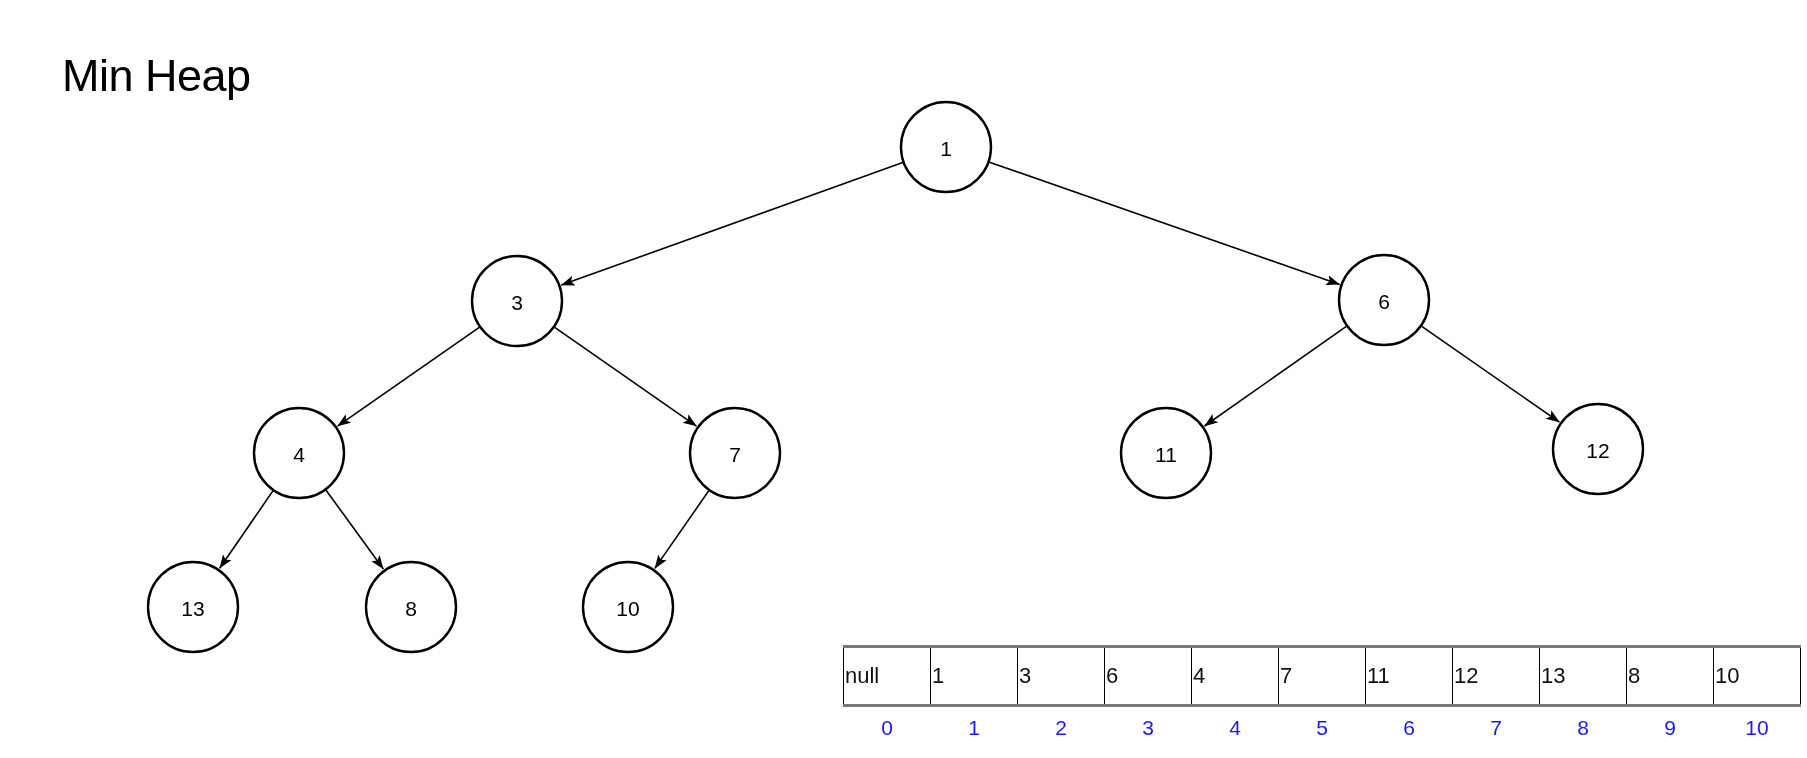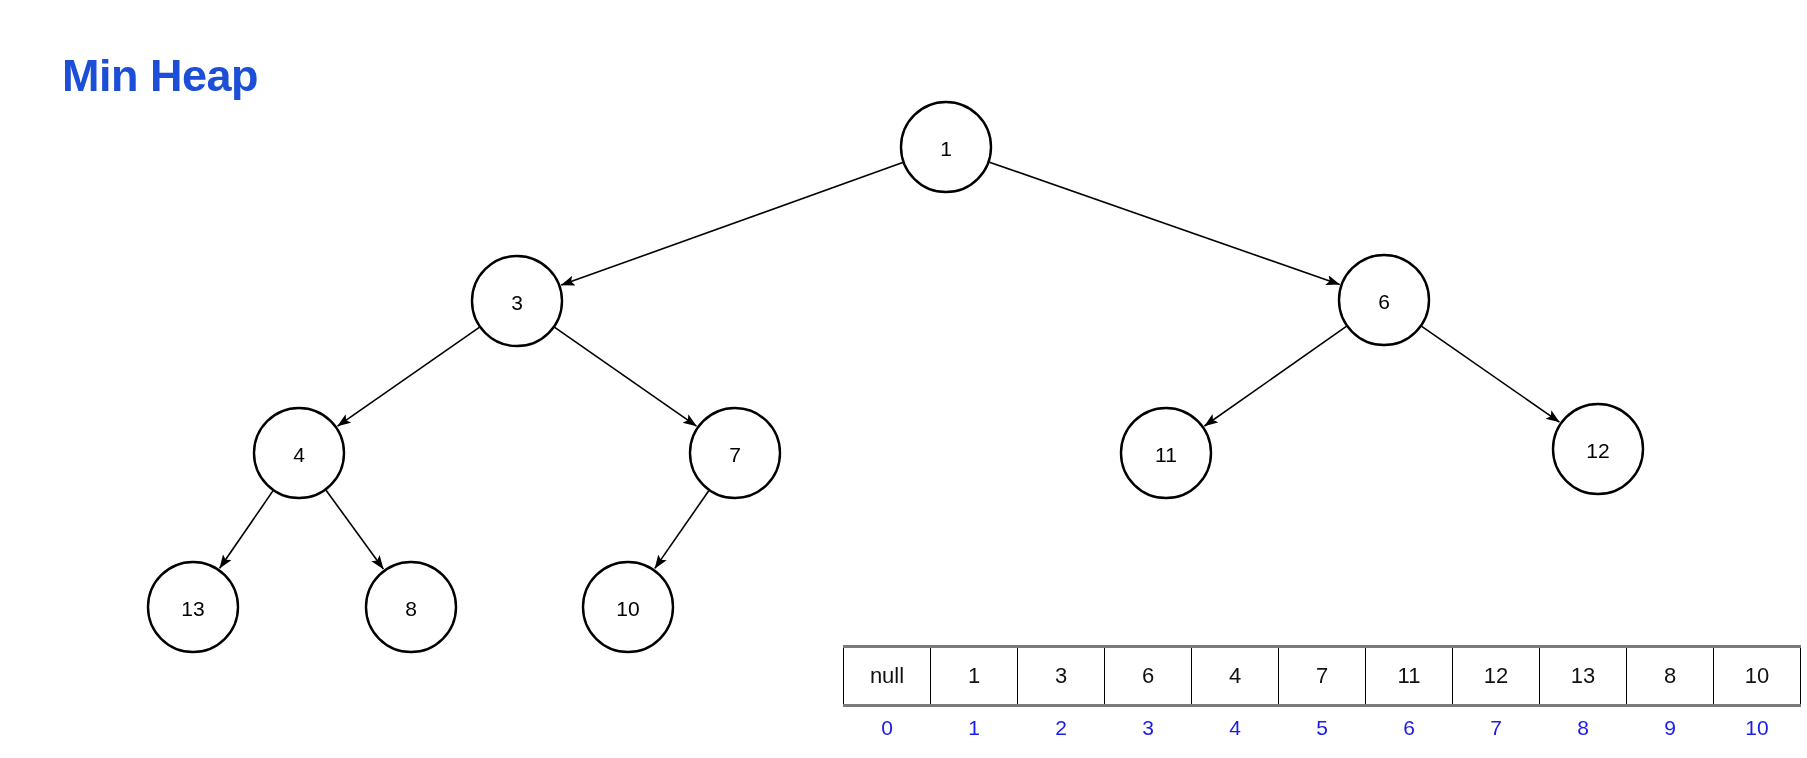--- a/index.html
+++ b/index.html
@@ -12,22 +12,22 @@
     height: 758px;
     position: relative;
     overflow: hidden;
     font-family: "Liberation Sans", sans-serif;
   }
   #page-title {
     position: absolute;
     left: 62px;
     top: 53px;
     font-size: 45px;
-    font-weight: bold;
-    color: #1d4ed8;
+    font-weight: normal;
+    color: #000000;
     letter-spacing: -0.5px;
     line-height: 1;
   }
   #tree-svg {
     position: absolute;
     left: 0;
     top: 0;
     width: 1807px;
     height: 758px;
   }
@@ -55,21 +55,20 @@
     top: 645px;
     border-collapse: collapse;
     table-layout: fixed;
   }
   #array-table td.cell {
     width: 84px;
     height: 54px;
     border: 1.5px solid #000000;
     border-top: 3px solid #7a7a7a;
     border-bottom: 3px solid #7a7a7a;
-    text-align: center;
     vertical-align: middle;
     font-size: 22px;
     color: #111111;
     background: #ffffff;
     font-family: "Liberation Sans", sans-serif;
   }
   #array-table td.idx {
     width: 84px;
     height: 40px;
     border: none;

